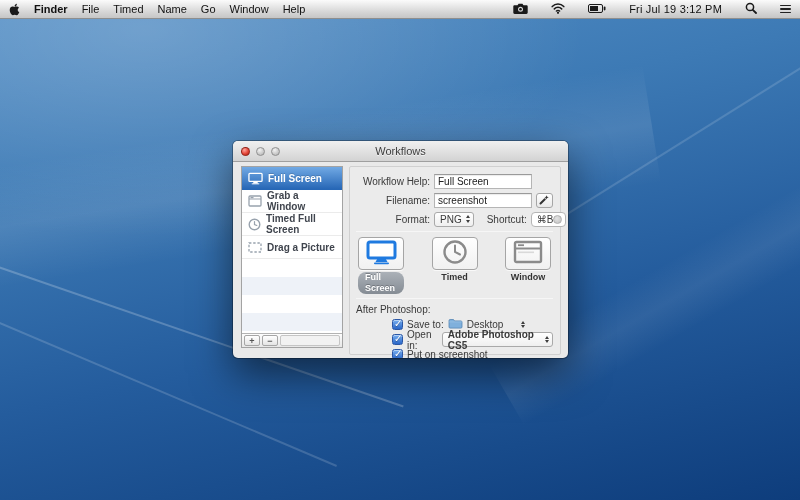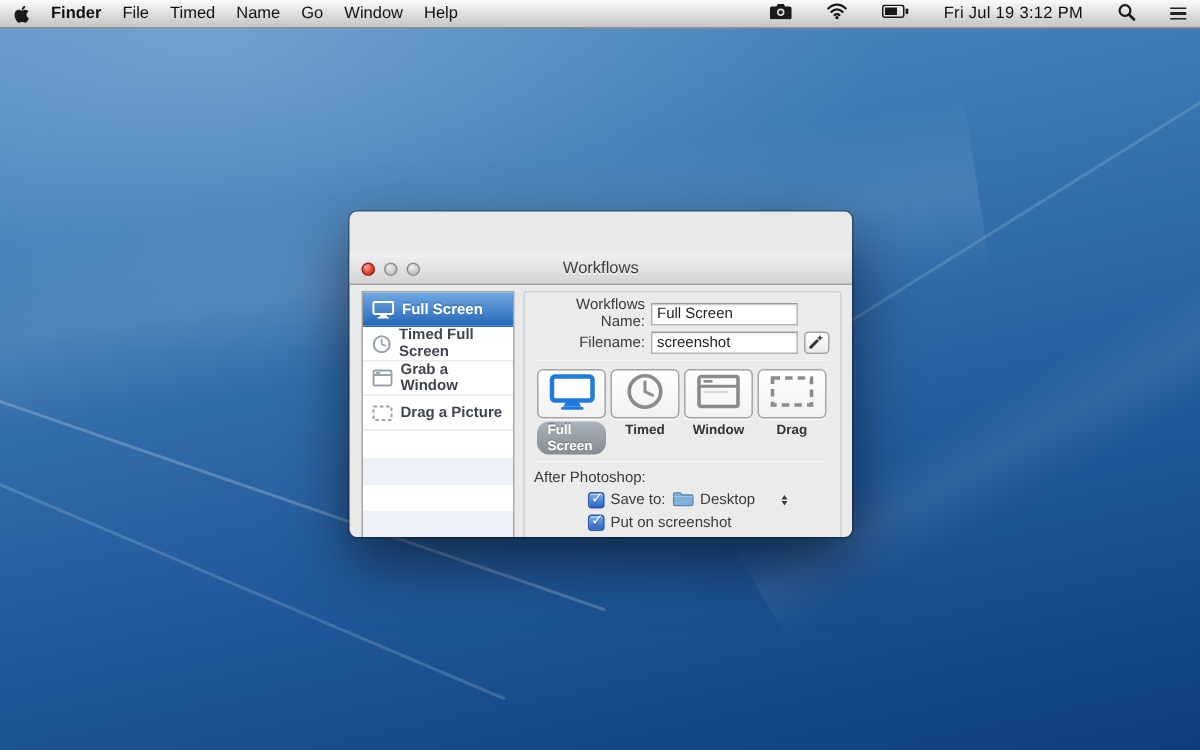--- a/index.html
+++ b/index.html
@@ -35,21 +35,21 @@
   .apple { display:flex; align-items:center; }
   .mb-time { letter-spacing:.2px; }
   .nc-icon { display:flex; flex-direction:column; gap:2px; }
   .nc-icon i { display:block; width:11px; height:1.6px; background:#222; border-radius:1px; }
 
   
   .window { position:absolute; left:233px; top:141px; width:335px; height:217px; z-index:10;
     border-radius:5px; background:#e9e9e9; overflow:hidden;
     box-shadow:0 16px 40px rgba(0,0,0,.55), 0 0 0 1px rgba(0,0,0,.28); }
   .titlebar { position:relative; height:21px; border-bottom:1px solid #9f9f9f;
-    background:linear-gradient(#f0f0f0,#d3d3d3);margin-top:28px; }
+    background:linear-gradient(#f0f0f0,#d3d3d3); }
   .title { position:absolute; left:0; right:0; top:0; line-height:21px; text-align:center;
     font-size:11px; color:#3c3c3c; text-shadow:0 1px 0 rgba(255,255,255,.7); }
   .lights { position:absolute; left:8px; top:6px; display:flex; gap:6px; z-index:2; }
   .light { width:9px; height:9px; border-radius:50%; }
   .light.red  { background:radial-gradient(circle at 35% 28%,#ffa79e,#e5483a 55%,#a32012); border:.5px solid rgba(120,20,10,.7); }
   .light.gray { background:radial-gradient(circle at 38% 30%,#f2f2f2,#c9c9c9 60%,#adadad); border:.5px solid #909090; }
 
   .winbody { position:relative; height:195px; }
 
   
@@ -204,74 +204,89 @@
             <svg width="15" height="13" viewBox="0 0 16 13">
                 <rect x="1" y="1" width="14" height="8.5" rx="1" fill="none" stroke="currentColor" stroke-width="1.4"></rect>
                 <path d="M6.2 9.5h3.6l1 2.2H5.2z" fill="currentColor"></path>
                 <rect x="4" y="11.7" width="8" height="1" fill="currentColor"></rect>
               </svg>
           </span>
           <span>Full Screen</span>
         </div>
         <div class="srow">
           <span class="sicon">
-            <svg width="13" height="13" viewBox="0 0 13 13">
-                <circle cx="6.5" cy="6.5" r="5.3" fill="none" stroke="currentColor" stroke-width="1.4"></circle>
-                <path d="M6.5 3.5v3l2.3 1" fill="none" stroke="currentColor" stroke-width="1.2" stroke-linecap="round"></path>
-              </svg>
-          </span>
-          <span>Timed Full Screen</span>
-        </div>
-        <div class="srow">
-          <span class="sicon">
             <svg width="14" height="12" viewBox="0 0 14 12">
                 <rect x="1" y="1" width="12" height="10" rx="1" fill="none" stroke="currentColor" stroke-width="1.3"></rect>
                 <line x1="1" y1="4" x2="13" y2="4" stroke="currentColor" stroke-width="1.2"></line>
                 <rect x="2.5" y="2" width="3" height="1.2" fill="currentColor"></rect>
               </svg>
           </span>
           <span>Grab a Window</span>
         </div>
         <div class="srow">
           <span class="sicon">
+            <svg width="13" height="13" viewBox="0 0 13 13">
+                <circle cx="6.5" cy="6.5" r="5.3" fill="none" stroke="currentColor" stroke-width="1.4"></circle>
+                <path d="M6.5 3.5v3l2.3 1" fill="none" stroke="currentColor" stroke-width="1.2" stroke-linecap="round"></path>
+              </svg>
+          </span>
+          <span>Timed Full Screen</span>
+        </div>
+        <div class="srow">
+          <span class="sicon">
             <svg width="14" height="11" viewBox="0 0 14 11">
                 <rect x="1" y="1" width="12" height="9" fill="none" stroke="currentColor" stroke-width="1.3" stroke-dasharray="2.4 1.8"></rect>
               </svg>
           </span>
           <span>Drag a Picture</span>
         </div>
         <div class="sfiller"></div>
         <div class="sbottom">
           <button class="sbtn">+</button>
           <button class="sbtn">−</button>
           <div class="sbar-rest"></div>
         </div>
       </div>
 
       <div class="panel">
 
         <div class="frow">
-          <label>Workflows Name:</label>
+          <label>Workflow Help:</label>
           <input class="tinput" type="text" value="Full Screen" style="">
           <span class="rspacer"></span>
         </div>
 
         <div class="frow">
           <label>Filename:</label>
           <input class="tinput" type="text" value="screenshot" style="">
           <button class="tokenbtn">
             <span>
               <svg width="11" height="11" viewBox="0 0 11 11">
                   <path d="M1.5 9.5L5.8 5.2" stroke="#333" stroke-width="2" stroke-linecap="round"></path>
                   <path d="M7.6 1.2l.6 1.5 1.5.6-1.5.6-.6 1.5-.6-1.5-1.5-.6 1.5-.6z" fill="#333"></path>
                 </svg>
             </span>
           </button>
         </div>
 
+        <div class="frow">
+          <label>Format:</label>
+          <div class="popup">
+            <span>PNG</span>
+            <span class="stepper">
+                <i class="up"></i>
+                <i class="dn"></i>
+              </span>
+          </div>
+          <span class="shortcut-label">Shortcut:</span>
+          <div class="shortcut-field">
+            <span>⌘B</span>
+            <span class="clear-dot"></span>
+          </div>
+        </div>
 
         <div class="sep"></div>
 
         <div class="modes">
           <div class="mode">
             <button class="modebtn">
               <span>
                 <svg width="31" height="25" viewBox="0 0 31 25">
                     <rect x="2" y="2" width="27" height="16" rx="2" fill="#fff" stroke="#1f7ae0" stroke-width="3"></rect>
                     <path d="M11.5 18.5h8l2 3.6h-12z" fill="#1f7ae0"></path>
@@ -297,30 +312,20 @@
               <span>
                 <svg width="30" height="24" viewBox="0 0 30 24">
                     <rect x="2" y="2" width="26" height="20" rx="1.5" fill="none" stroke="#8b8b8b" stroke-width="2.4"></rect>
                     <line x1="2" y1="8.5" x2="28" y2="8.5" stroke="#8b8b8b" stroke-width="2"></line>
                     <rect x="5" y="4.3" width="6" height="1.8" fill="#8b8b8b"></rect>
                     <rect x="5" y="11.5" width="16" height="1.6" fill="#d9d9d9"></rect>
                   </svg>
               </span>
             </button>
             <span class="modelabel">Window</span>
-          </div>
-          <div class="mode">
-            <button class="modebtn">
-              <span>
-                <svg width="30" height="22" viewBox="0 0 30 22">
-                    <rect x="2" y="2" width="26" height="18" fill="none" stroke="#8b8b8b" stroke-width="2.4" stroke-dasharray="5 3.4"></rect>
-                  </svg>
-              </span>
-            </button>
-            <span class="modelabel">Drag</span>
           </div>
         </div>
 
         <div class="sep"></div>
 
         <div class="after-head">After Photoshop:</div>
 
         <div class="arow">
           <span class="checkbox"></span>
           <span>Save to:</span>
@@ -332,20 +337,31 @@
                 </svg>
             </span>
             <span>Desktop</span>
             <span class="stepper">
                 <i class="up"></i>
                 <i class="dn"></i>
               </span>
           </div>
         </div>
 
+        <div class="arow">
+          <span class="checkbox"></span>
+          <span>Open in:</span>
+          <div class="popup openin-popup">
+            <span class="val">Adobe Photoshop CS5</span>
+            <span class="stepper">
+                <i class="up"></i>
+                <i class="dn"></i>
+              </span>
+          </div>
+        </div>
 
         <div class="arow">
           <span class="checkbox"></span>
           <span>Put on screenshot</span>
         </div>
 
       </div>
     </div>
   </div>
 </div>

